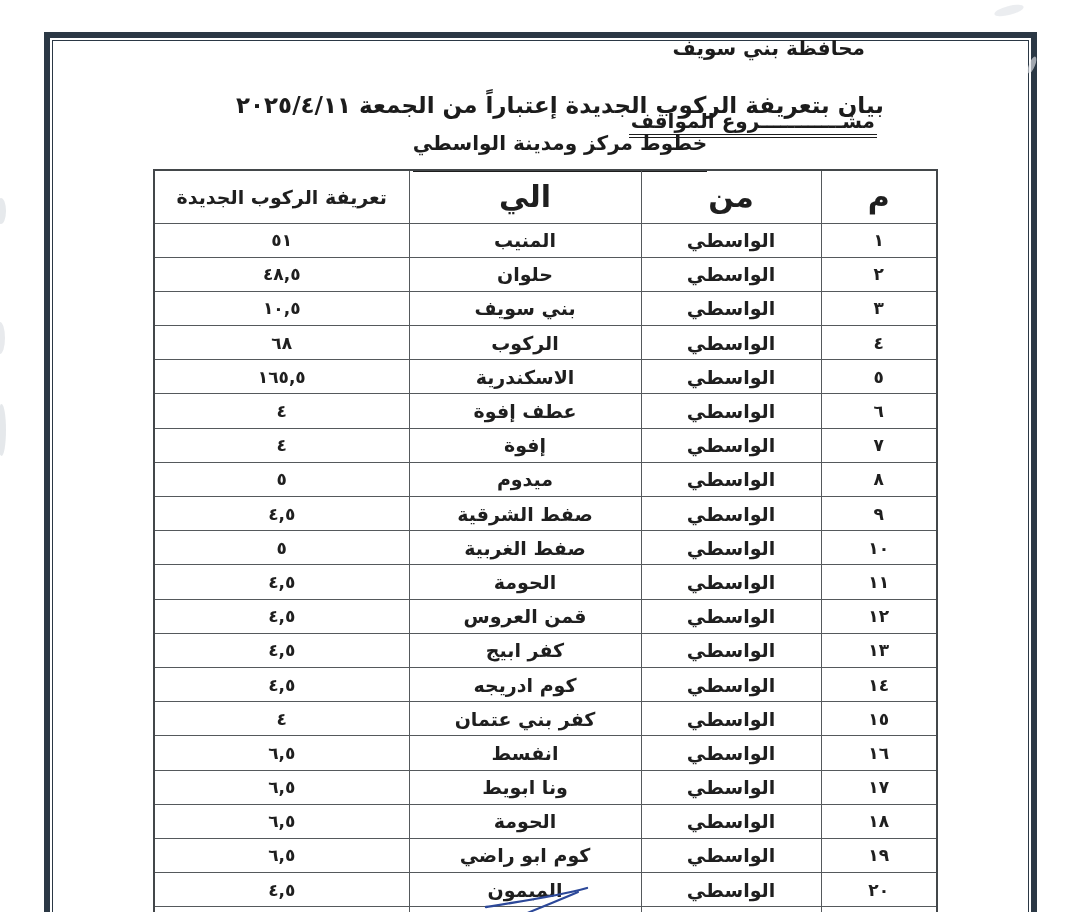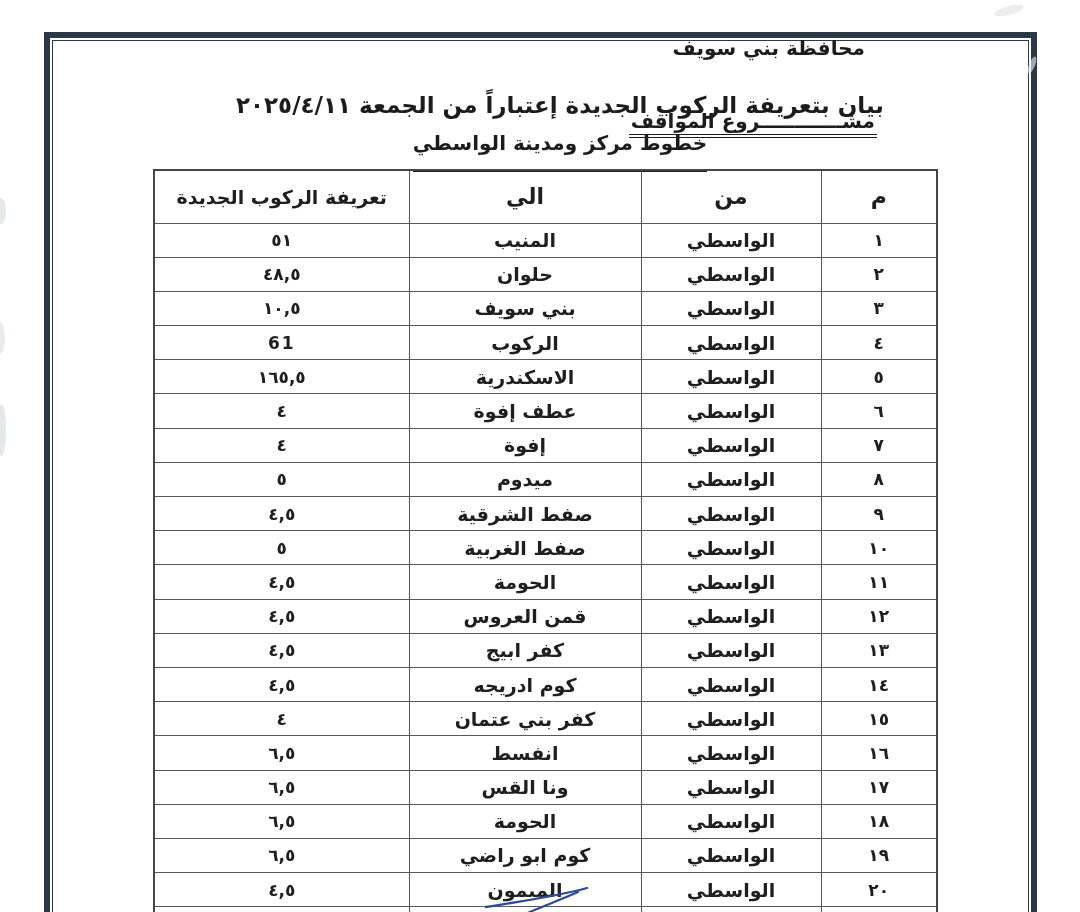--- a/index.html
+++ b/index.html
@@ -45,21 +45,21 @@
   table{
     border-collapse:collapse;table-layout:fixed;width:783px;direction:rtl;
     border:2.5px solid #43474a;
   }
   th,td{
     border:1.6px solid #55595c;
     text-align:center;vertical-align:middle;
     font-weight:bold;color:#1f1f1f;padding:0;overflow:hidden;white-space:nowrap;
   }
   thead tr{height:53px;}
-  th{font-size:22px;}
+  th{font-size:30px;}
   th.tariff-h{font-size:19px;margin-left:44px;}
   tbody tr{height:34.2px;}
   td.from-cell,td.to-cell{font-size:19px;}
   td.index-cell,td.tariff-cell{font-size:17px;letter-spacing:2px;}
 
   
   .pen-mark{
     position:absolute;left:450px;top:856px;width:170px;height:58px;
     overflow:visible;pointer-events:none;
   }
@@ -120,21 +120,21 @@
           <tr>
             <td class="index-cell">٣</td>
             <td class="from-cell">الواسطي</td>
             <td class="to-cell">بني سويف</td>
             <td class="tariff-cell">١٠,٥</td>
           </tr>
           <tr>
             <td class="index-cell">٤</td>
             <td class="from-cell">الواسطي</td>
             <td class="to-cell">الركوب</td>
-            <td class="tariff-cell">61</td>
+            <td class="tariff-cell">٦٨</td>
           </tr>
           <tr>
             <td class="index-cell">٥</td>
             <td class="from-cell">الواسطي</td>
             <td class="to-cell">الاسكندرية</td>
             <td class="tariff-cell">١٦٥,٥</td>
           </tr>
           <tr>
             <td class="index-cell">٦</td>
             <td class="from-cell">الواسطي</td>
@@ -197,21 +197,21 @@
           </tr>
           <tr>
             <td class="index-cell">١٦</td>
             <td class="from-cell">الواسطي</td>
             <td class="to-cell">انفسط</td>
             <td class="tariff-cell">٦,٥</td>
           </tr>
           <tr>
             <td class="index-cell">١٧</td>
             <td class="from-cell">الواسطي</td>
-            <td class="to-cell">ونا القس</td>
+            <td class="to-cell">ونا ابويط</td>
             <td class="tariff-cell">٦,٥</td>
           </tr>
           <tr>
             <td class="index-cell">١٨</td>
             <td class="from-cell">الواسطي</td>
             <td class="to-cell">الحومة</td>
             <td class="tariff-cell">٦,٥</td>
           </tr>
           <tr>
             <td class="index-cell">١٩</td>

